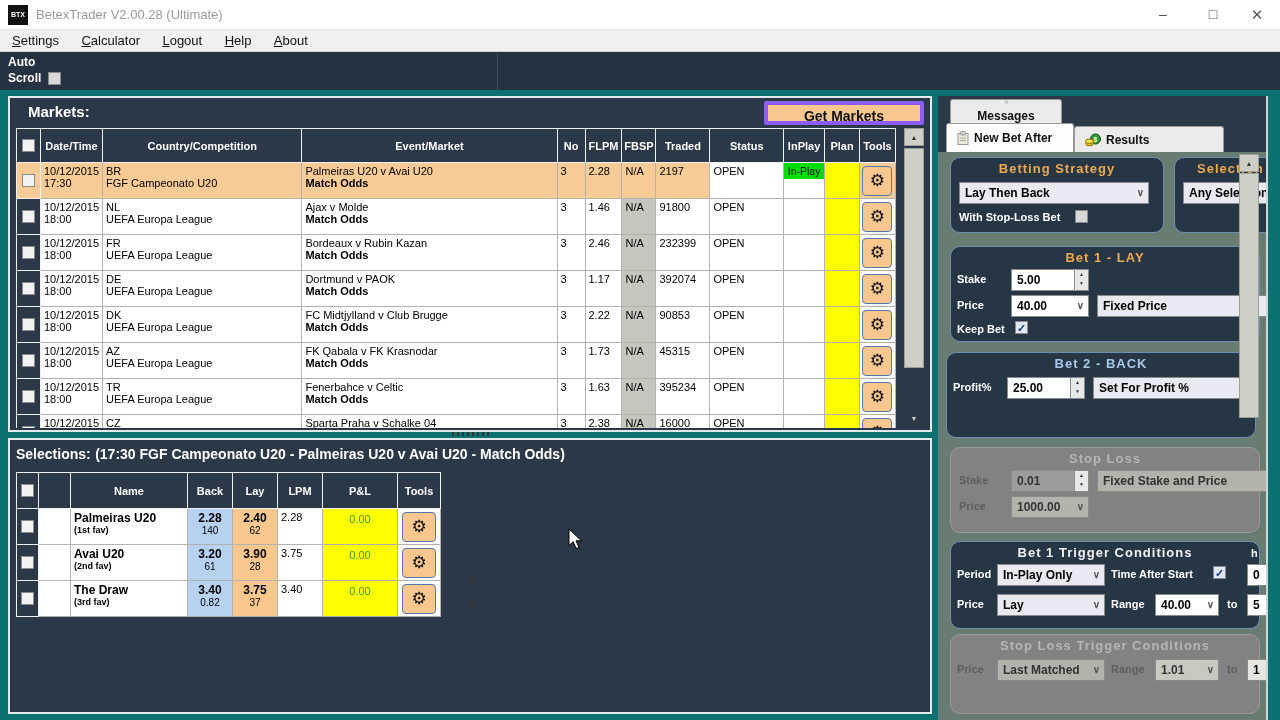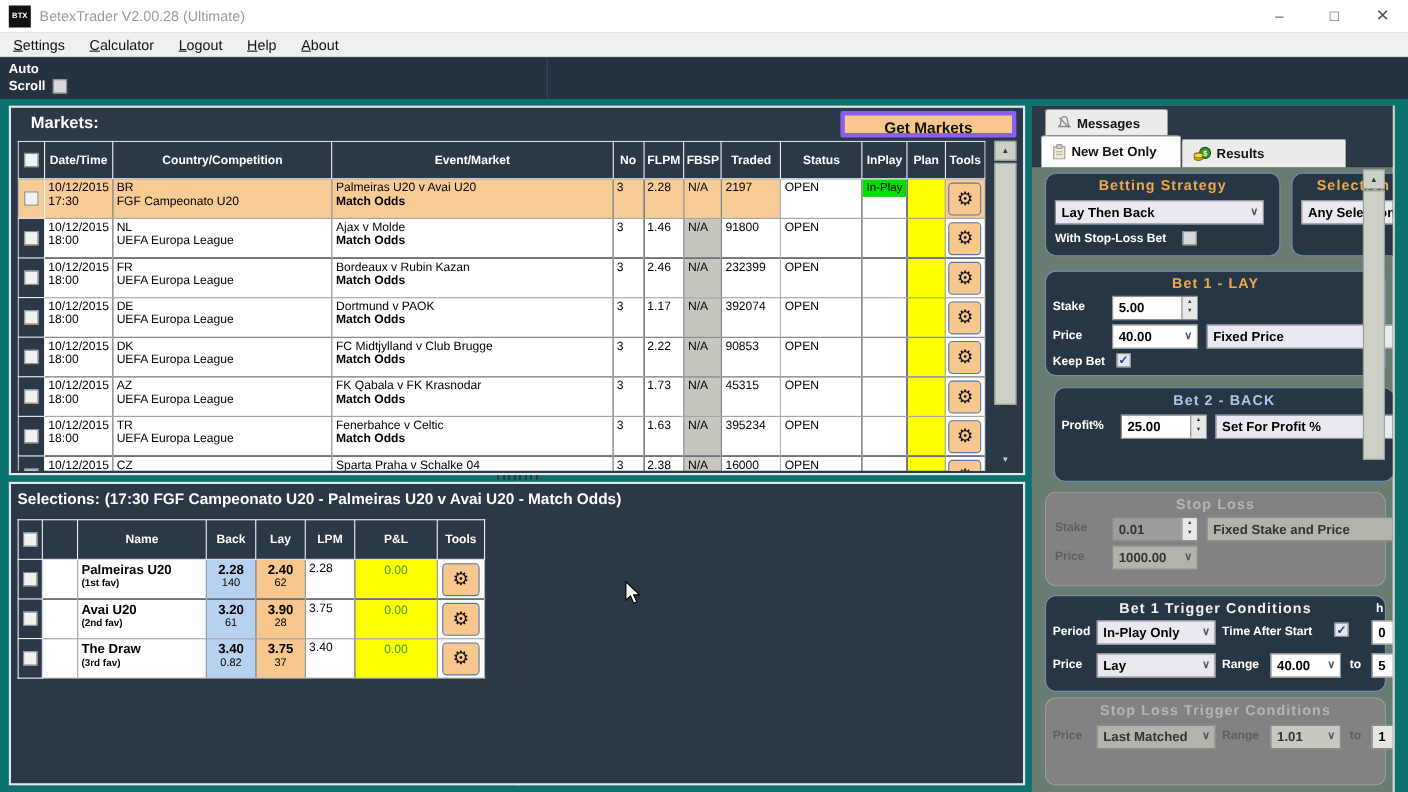--- a/index.html
+++ b/index.html
@@ -73,21 +73,21 @@
   .selfav { font-weight:bold; font-size:9px; }
 
   .vsplit { position:absolute; left:469px; top:438px; width:3px; height:276px; background:#e2e8ec; }
   .hgrip { position:absolute; left:452px; top:432px; width:40px; height:4px; background-image:repeating-linear-gradient(90deg,#333 0 2px,transparent 2px 5px); }
   .vgrip { position:absolute; left:470px; top:558px; width:4px; height:70px; background-image:repeating-linear-gradient(180deg,#333 0 2px,transparent 2px 6px); z-index:5; }
 
   
   #right-panel { position:absolute; left:938px; top:96px; width:330px; height:624px; background:#697c71; border-right:2px solid #cfd6d2; overflow:hidden; }
   #rp-tabstrip { position:absolute; left:0; top:0; width:330px; height:56px; background:#2b3847; }
   .tab { position:absolute; border:1px solid #9a9a9a; border-bottom:none; background:#ebebeb; font-size:12px; font-weight:bold; color:#111; display:flex; align-items:center; gap:5px; padding:0 10px; }
-  #tab-messages { left:12px; top:3px; width:112px; height:24px; border-radius:3px 3px 0 0; }
+  #tab-messages { left:12px; top:3px; width:112px; height:24px; border-radius:3px 3px 0 0;flex-direction:column; }
   #tab-newbetplan { left:8px; top:27px; width:128px; height:29px; background:#fdfdfd; z-index:3; border-radius:3px 3px 0 0; }
   #tab-results { left:136px; top:30px; width:150px; height:26px; z-index:2; border-radius:3px 3px 0 0; }
 
   .betbox { position:absolute; background:#263645; border:1px solid #7090b0; border-radius:10px; overflow:visible; }
   .betbox.disabled { background:#828282; border-color:#9a9a9a; }
   .bbtitle { position:absolute; left:0; top:3px; width:100%; text-align:center; font-size:13px; font-weight:bold; letter-spacing:1px; }
   .t-orange { color:#eea94e; } .t-blue { color:#a9c7e8; } .t-white { color:#f2f2f2; } .t-gray { color:#b5b5b5; }
   .bblabel { position:absolute; font-size:11px; font-weight:bold; color:#fff; }
   .bblabel.dis { color:#5e5e5e; }
   .dd { position:absolute; height:22px; background:#e9e9f2; border:1px solid #8a8a8a; font-size:12px; font-weight:bold; color:#000; line-height:20px; padding-left:5px; overflow:hidden; white-space:nowrap; }
@@ -520,21 +520,21 @@
         </svg>
       <span>Messages</span>
     </div>
     <div class="tab" id="tab-newbetplan">
       <svg width="12" height="14" viewBox="0 0 12 14">
           <rect x="1" y="2.5" width="10" height="11" fill="#efe9da" stroke="#999"></rect>
           <rect x="3.5" y="0.5" width="5" height="3.5" rx="1" fill="#cfcfcf" stroke="#999"></rect>
           <line x1="3" y1="7" x2="9" y2="7" stroke="#b0a890"></line>
           <line x1="3" y1="9.5" x2="9" y2="9.5" stroke="#b0a890"></line>
         </svg>
-      <span>New Bet Only</span>
+      <span>New Bet After</span>
     </div>
     <div class="tab" id="tab-results">
       <svg width="16" height="14" viewBox="0 0 16 14">
           <circle cx="10.5" cy="6" r="5" fill="#2f9a2f" stroke="#145014"></circle>
           <text x="10.5" y="8.6" font-size="7" fill="#ffffcc" text-anchor="middle">$</text>
           <ellipse cx="4.5" cy="10.5" rx="4" ry="2.3" fill="#e8c830" stroke="#8a7000"></ellipse>
           <ellipse cx="4.5" cy="8.3" rx="4" ry="2.3" fill="#f2dc4a" stroke="#8a7000"></ellipse>
         </svg>
       <span>Results</span>
     </div>
@@ -556,21 +556,21 @@
     <div class="bbtitle t-orange">Bet 1 - LAY</div>
     <div class="bblabel" style="left:6px;top:26px;">Stake</div>
     <div class="spinbox" style="left:60px;top:22px;width:78px;"><span>5.00</span><span class="spinner"><span>▲</span><br><span>▼</span></span></div>
     <div class="bblabel" style="left:6px;top:52px;">Price</div>
     <div class="dd" style="left:60px;top:48px;width:78px;background:#fff;"><span>40.00</span><span class="chev">∨</span></div>
     <div class="dd" style="left:146px;top:48px;width:170px;"><span>Fixed Price</span></div>
     <div class="bblabel" style="left:6px;top:76px;">Keep Bet</div>
     <div class="cb rp-cb checked" style="left:64px;top:74px;"><span>✓</span></div>
   </div>
 
-  <div class="betbox" style="left:20px;top:256px;width:310px;height:86px;">
+  <div class="betbox" style="left:8px;top:256px;width:310px;height:86px;">
     <div class="bbtitle t-blue">Bet 2 - BACK</div>
     <div class="bblabel" style="left:6px;top:28px;">Profit%</div>
     <div class="spinbox" style="left:60px;top:24px;width:78px;"><span>25.00</span><span class="spinner"><span>▲</span><br><span>▼</span></span></div>
     <div class="dd" style="left:146px;top:24px;width:162px;"><span>Set For Profit %</span></div>
   </div>
 
   <div class="betbox disabled" style="left:12px;top:351px;width:310px;height:86px;">
     <div class="bbtitle t-gray">Stop Loss</div>
     <div class="bblabel dis" style="left:8px;top:26px;">Stake</div>
     <div class="spinbox dis" style="left:60px;top:22px;width:78px;"><span>0.01</span><span class="spinner"><span>▲</span><br><span>▼</span></span></div>

